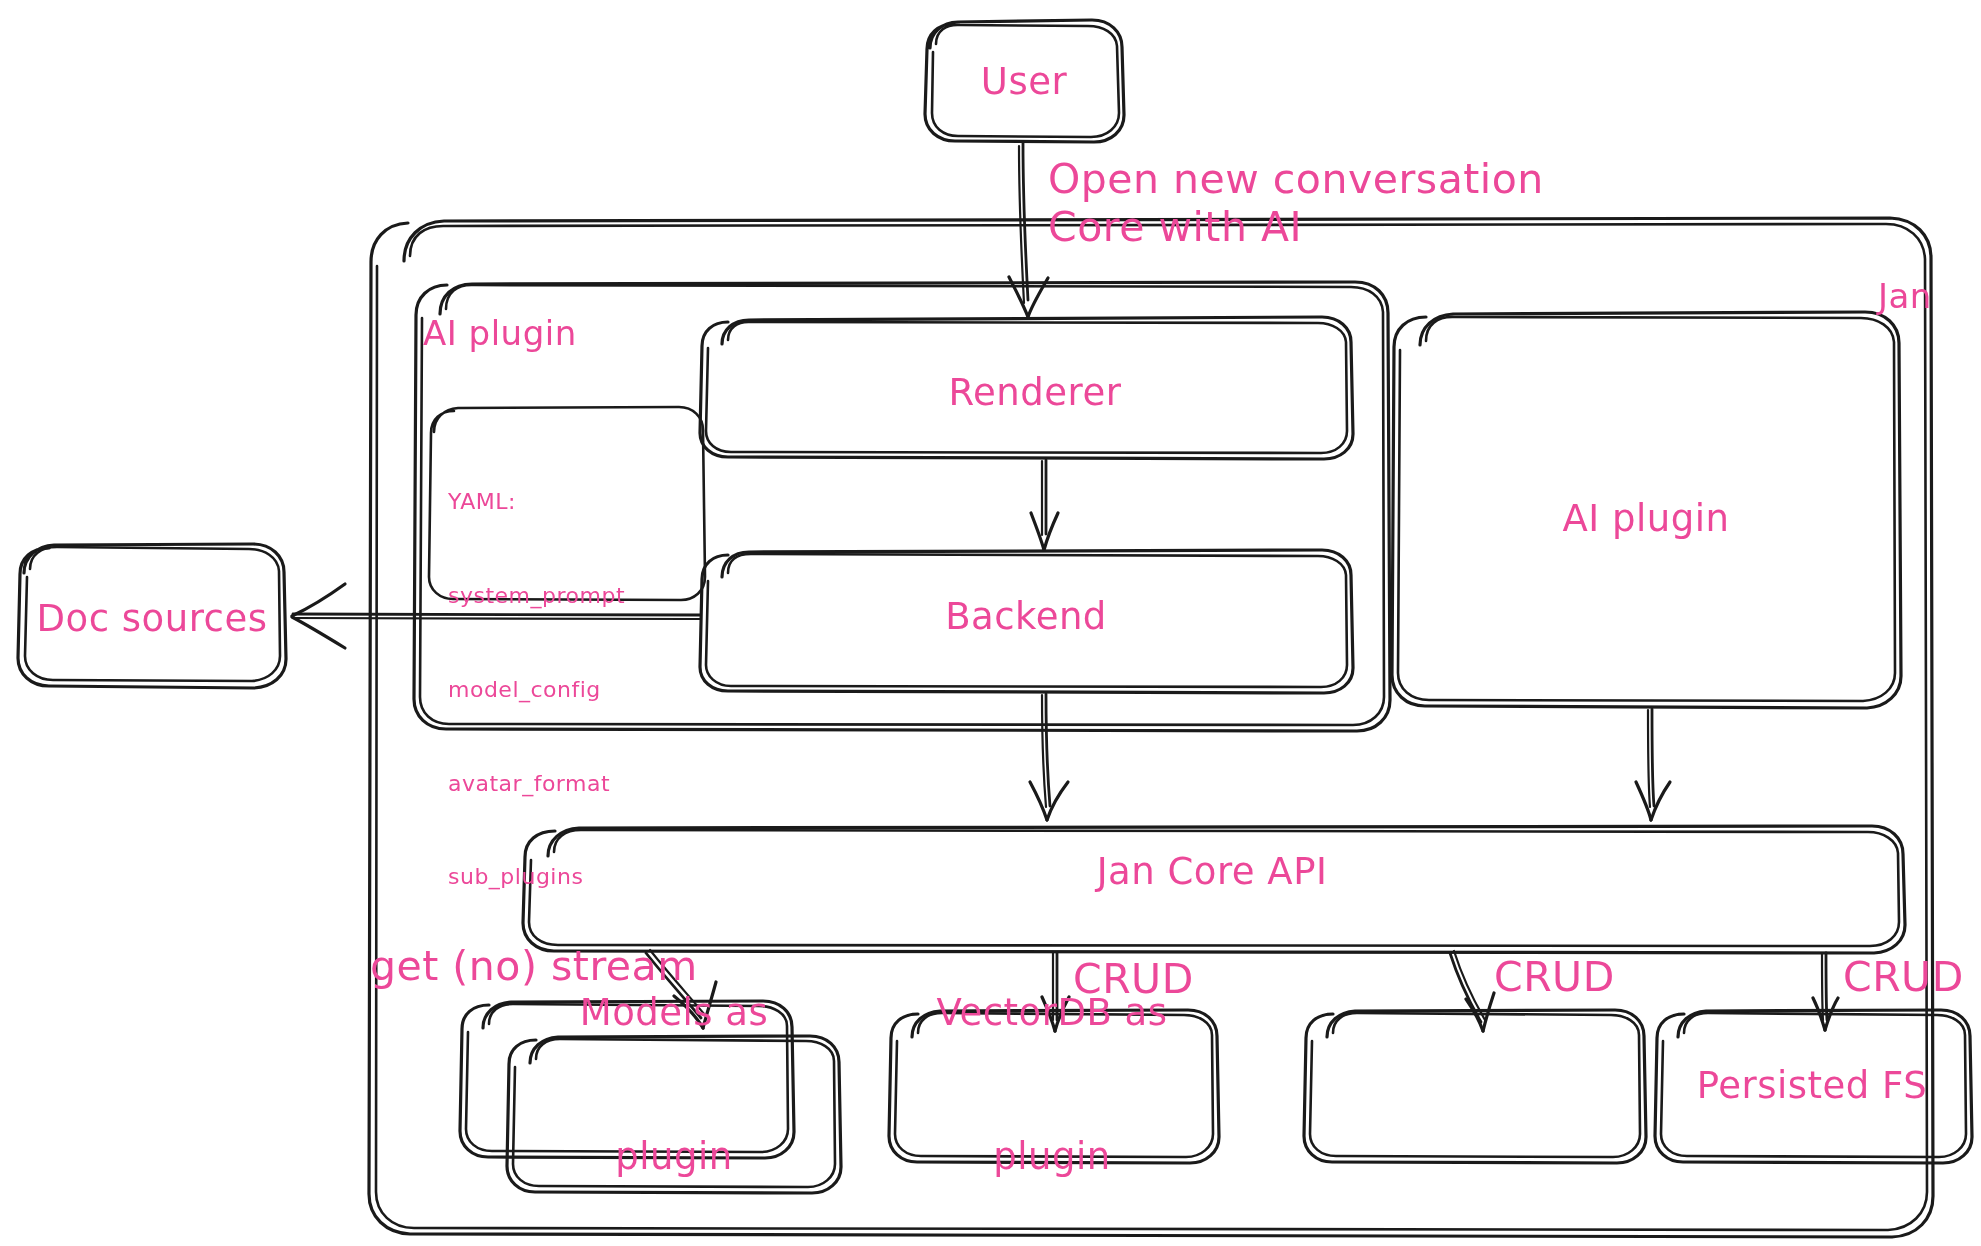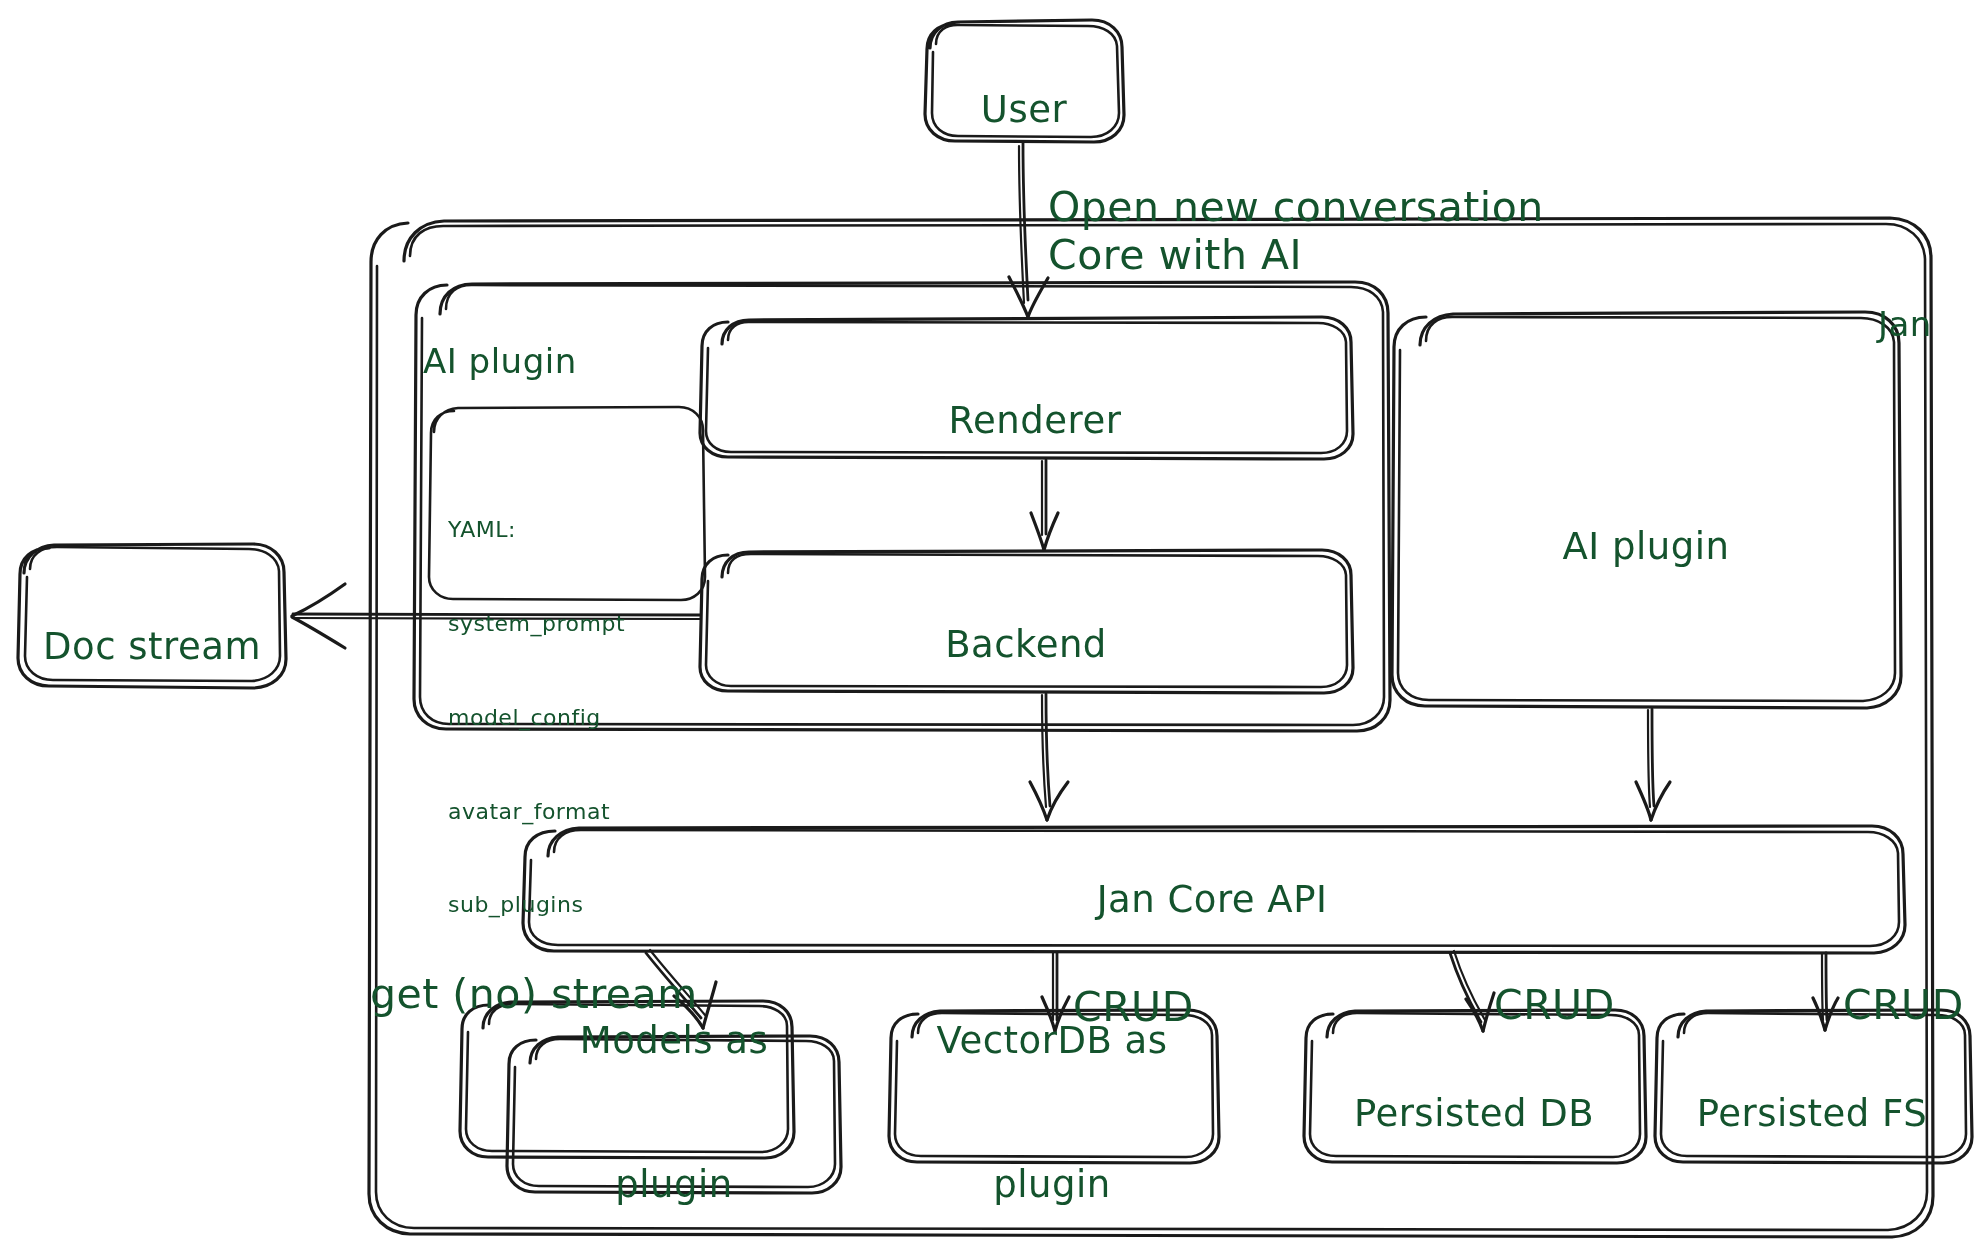--- a/index.html
+++ b/index.html
@@ -20,26 +20,25 @@
   }
   #sketch {
     position: absolute;
     left: 0;
     top: 0;
     width: 1981px;
     height: 1246px;
   }
   .lbl {
     position: absolute;
-    color: #14532d;
+    color: #ec4899;
     font-family: "DejaVu Sans", sans-serif;
     white-space: pre;
     line-height: 1.25;
     letter-spacing: 0.5px;
-    margin-top: 28px;
   }
   .node-label {
     font-size: 37px;
     text-align: center;
     transform: translate(-50%, -50%);
   }
   .node-label.two-line {
     line-height: 1.3;
   }
   .group-label {
@@ -264,21 +263,21 @@
   <div class="lbl group-label" style="left:423px; top:333px;">AI plugin</div>
 
   <div class="lbl group-label" style="left:1878px; top:296px;">Jan</div>
 
   <div class="lbl node-label" style="left:1035px; top:393px;">Renderer</div>
 
   <div class="lbl node-label" style="left:1026px; top:617px;">Backend</div>
 
   <div class="lbl node-label" style="left:1646px; top:519px;">AI plugin</div>
 
-  <div class="lbl node-label" style="left:152px; top:619px;">Doc stream</div>
+  <div class="lbl node-label" style="left:152px; top:619px;">Doc sources</div>
 
   <div class="lbl yaml-label" style="left:448px; top:424px;">
     <div>YAML:</div>
     <div>system_prompt</div>
     <div>model_config</div>
     <div>avatar_format</div>
     <div>sub_plugins</div>
   </div>
 
   <div class="lbl node-label" style="left:1212px; top:872px;">Jan Core API</div>
@@ -291,17 +290,16 @@
   <div class="lbl node-label two-line" style="left:674px; top:1085px;">
     <div>Models as</div>
     <div>plugin</div>
   </div>
 
   <div class="lbl node-label two-line" style="left:1052px; top:1085px;">
     <div>VectorDB as</div>
     <div>plugin</div>
   </div>
 
-  <div class="lbl node-label" style="left:1474px; top:1086px;">Persisted DB</div>
 
   <div class="lbl node-label" style="left:1812px; top:1086px;">Persisted FS</div>
 
 </div>
 
 </body></html>

